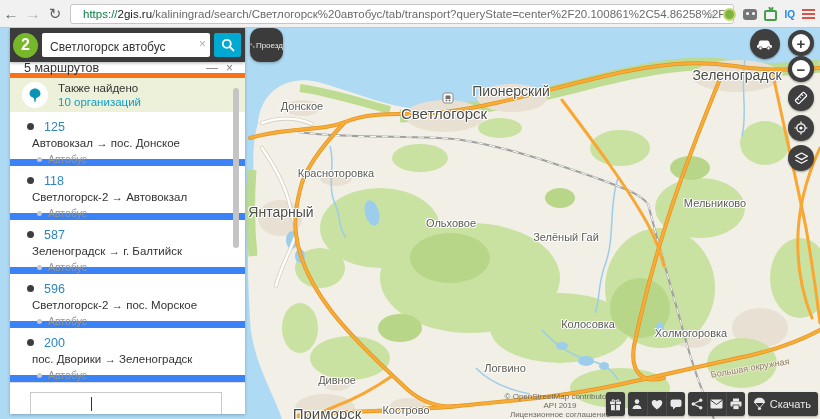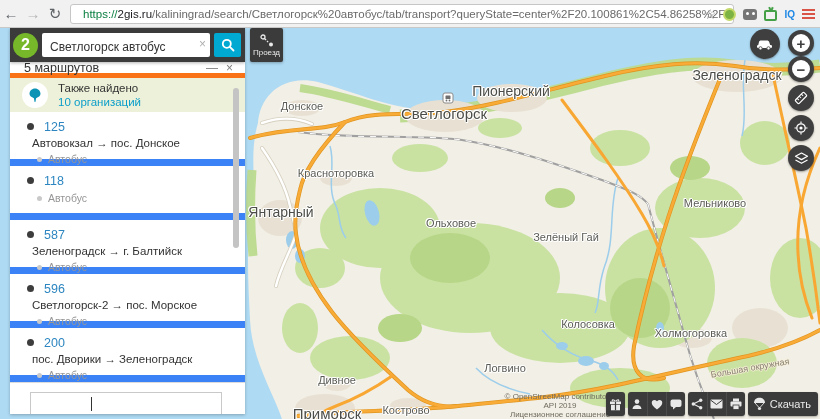--- a/index.html
+++ b/index.html
@@ -68,22 +68,22 @@
   .searchbar { position:absolute; left:10px; top:28px; width:235px; height:34px; background:#3b3b3b;
     display:flex; align-items:center; padding:0 4px 0 3px; gap:4px; z-index:40; box-shadow:0 1px 3px rgba(0,0,0,.3); }
   .logo { width:25px; height:25px; border-radius:50%; background:#76b82a; color:#fff; font-weight:bold;
     font-size:16px; display:flex; align-items:center; justify-content:center; flex:0 0 auto; }
   .search-input-wrap { position:relative; flex:1; height:24px; background:#fff; border-radius:2px; }
   .search-input-wrap input { width:100%; height:100%; border:none; outline:none; padding:4px 18px 0 8px;
     font-size:12px; color:#333; font-family:"Liberation Sans",sans-serif; background:transparent; }
   .clear-x { position:absolute; right:4px; top:4px; font-size:12px; color:#b0b0b0; cursor:pointer; line-height:15px; }
   .search-go { width:27px; height:24px; border-radius:2px; background:#00a9d2; border:none; cursor:pointer;
     display:flex; align-items:center; justify-content:center; flex:0 0 auto; }
-  .routebtn { position:absolute; left:250px; top:28px; width:33px; height:34px; background:#3b3b3b; border-radius:2px;
-    display:flex; flex-direction:column; align-items:center; justify-content:center; gap:1px; cursor:pointer;
+  .routebtn { position:absolute; left:250px; top:28px; width:33px; height:34px; background:#3b3b3b; border-radius:10px;
+    display:flex; flex-direction:row; align-items:center; justify-content:center; gap:1px; cursor:pointer;
     z-index:40; box-shadow:0 1px 3px rgba(0,0,0,.3); }
   .routebtn .lbl { color:#e9e9e9; font-size:8px; }
 
   
   .panel { position:absolute; left:10px; top:62px; width:235px; height:352px; background:#fff;
     z-index:30; box-shadow:0 1px 3px rgba(0,0,0,.25); overflow:hidden; }
   .panel-header { height:16px; border-bottom:5px solid #f97316; display:flex; align-items:center;
     padding:0 8px 0 14px; font-size:12.5px; color:#333; }
   .panel-header .spacer { flex:1; }
   .ph-btn { color:#808080; font-size:12px; padding:0 4px; cursor:pointer; }
@@ -437,20 +437,21 @@
       <span class="subdot"></span>
       <span class="type">Автобус</span>
     </div>
   </div>
 
   <div class="item">
     <div class="l1">
       <span class="dot"></span>
       <a class="num" href="#">118</a>
     </div>
+    <div class="l2">Светлогорск-2 → Автовокзал</div>
     <div class="l3">
       <span class="subdot"></span>
       <span class="type">Автобус</span>
     </div>
   </div>
 
   <div class="item">
     <div class="l1">
       <span class="dot"></span>
       <a class="num" href="#">587</a>

